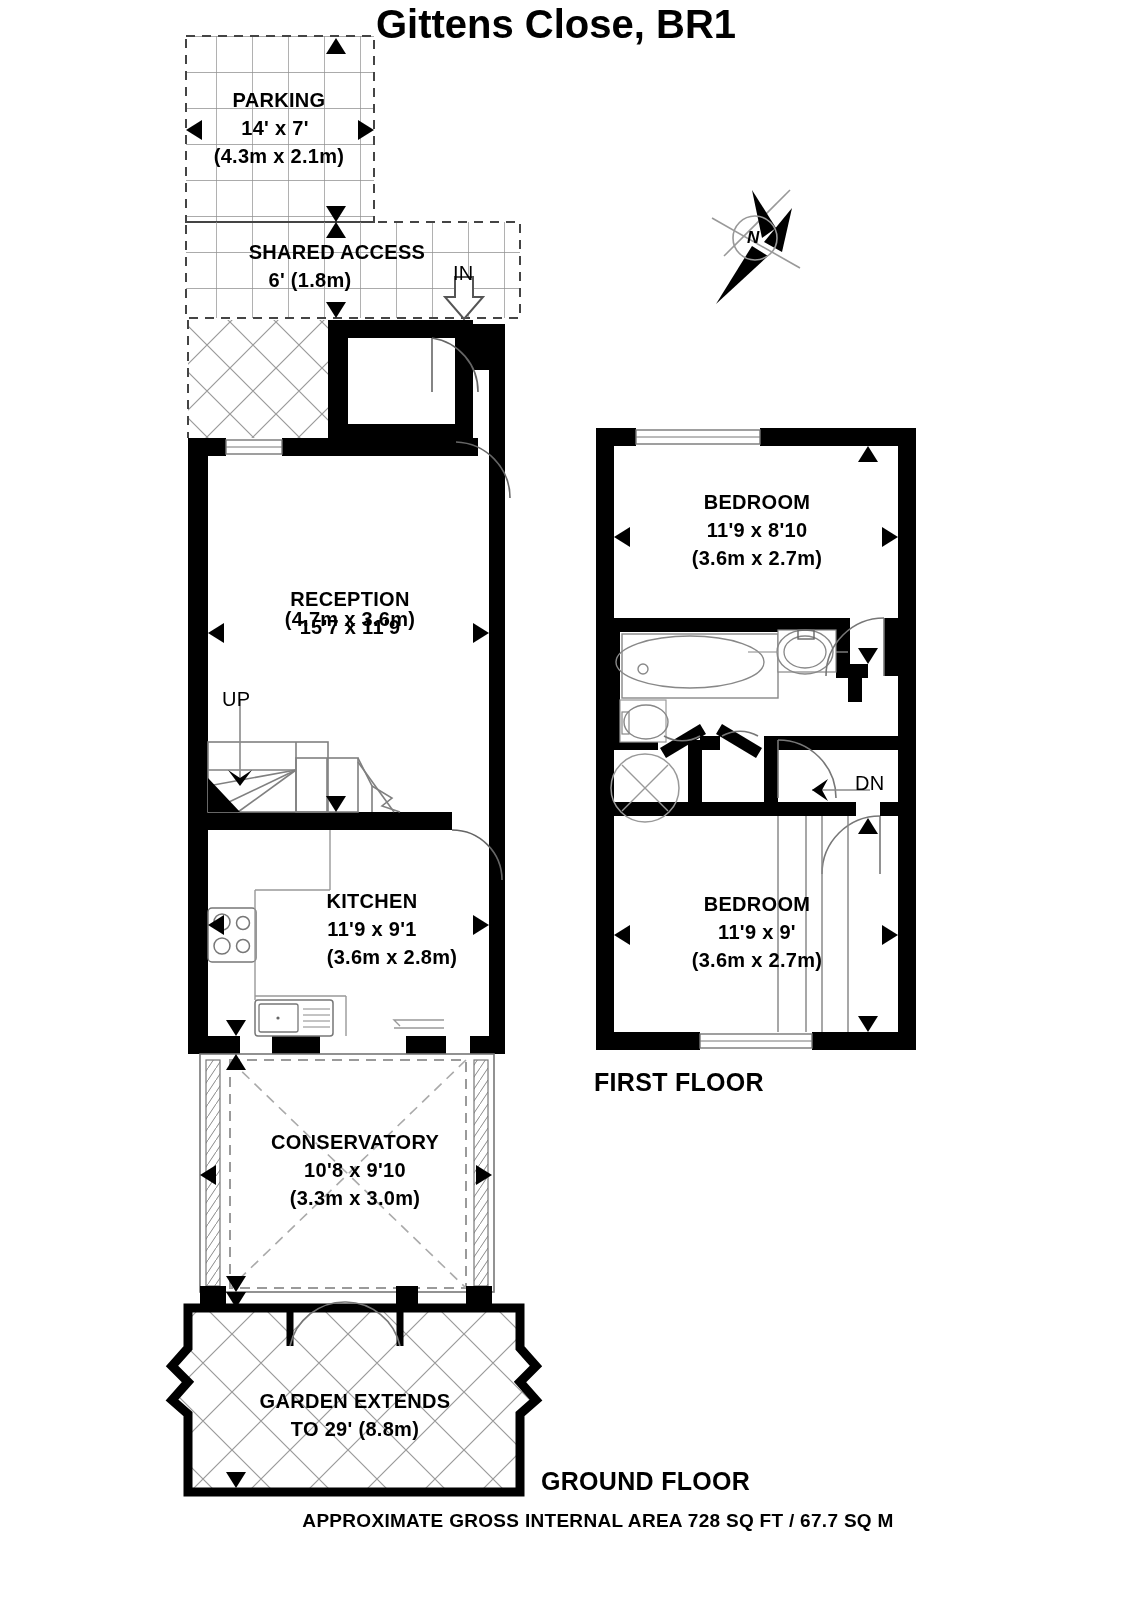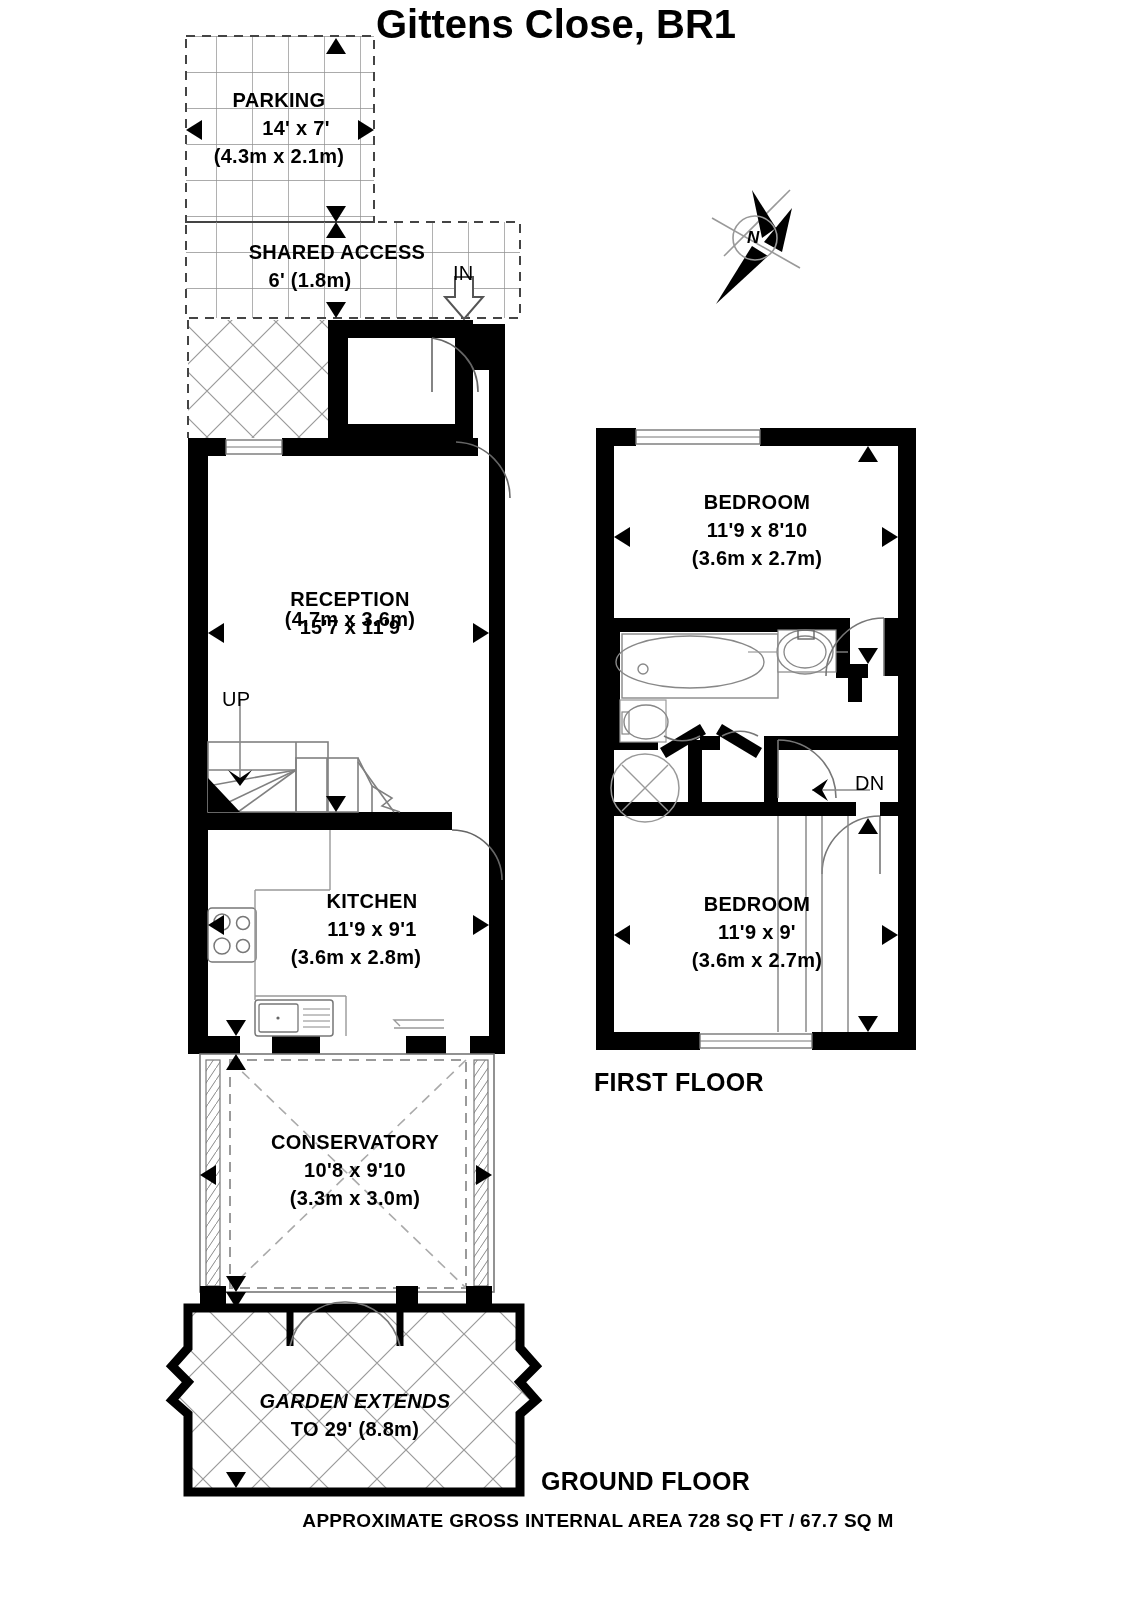--- a/index.html
+++ b/index.html
@@ -336,41 +336,41 @@
       <path d="M752 190 L762 238 L776 228 z" fill="#000"></path>
       <path d="M792 208 L764 242 L782 252 z" fill="#000"></path>
       <path d="M716 304 L752 246 L768 256 z" fill="#000"></path>
       <circle cx="755" cy="238" r="22" fill="none" stroke="#999" stroke-width="1.6"></circle>
     </g>
   </svg>
 
   <div class="txt title center" style="left:556px; top:2px;">Gittens Close, BR1</div>
 
   <div class="txt room-name center" style="left:279px; top:89px;">PARKING</div>
-  <div class="txt room-dim center" style="left:296px; top:117px;">14' x 7'</div>
+  <div class="txt room-dim center" style="left:275px; top:117px;">14' x 7'</div>
   <div class="txt room-dim center" style="left:279px; top:145px;">(4.3m x 2.1m)</div>
 
   <div class="txt room-name center" style="left:337px; top:241px;">SHARED ACCESS</div>
   <div class="txt room-dim center" style="left:310px; top:269px;">6' (1.8m)</div>
   <div class="txt small-lbl" style="left:453px; top:262px;">IN</div>
 
   <div class="txt room-name center" style="left:350px; top:588px;">RECEPTION</div>
   <div class="txt room-dim center" style="left:350px; top:616px;">15'7 x 11'9</div>
   <div class="txt room-dim center" style="left:350px; top:608px;">(4.7m x 3.6m)</div>
   <div class="txt small-lbl" style="left:222px; top:688px;">UP</div>
 
   <div class="txt room-name center" style="left:372px; top:890px;">KITCHEN</div>
   <div class="txt room-dim center" style="left:372px; top:918px;">11'9 x 9'1</div>
-  <div class="txt room-dim center" style="left:356px; top:946px;">(3.6m x 2.8m)</div>
+  <div class="txt room-dim center" style="left:392px; top:946px;">(3.6m x 2.8m)</div>
 
   <div class="txt room-name center" style="left:355px; top:1131px;">CONSERVATORY</div>
   <div class="txt room-dim center" style="left:355px; top:1159px;">10'8 x 9'10</div>
   <div class="txt room-dim center" style="left:355px; top:1187px;">(3.3m x 3.0m)</div>
 
-  <div class="txt room-name center" style="left:355px; top:1390px;font-style:italic;">GARDEN EXTENDS</div>
+  <div class="txt room-name center" style="left:355px; top:1390px;">GARDEN EXTENDS</div>
   <div class="txt room-dim center" style="left:355px; top:1418px;">TO 29' (8.8m)</div>
 
   <div class="txt room-name center" style="left:757px; top:491px;">BEDROOM</div>
   <div class="txt room-dim center" style="left:757px; top:519px;">11'9 x 8'10</div>
   <div class="txt room-dim center" style="left:757px; top:547px;">(3.6m x 2.7m)</div>
 
   <div class="txt room-name center" style="left:757px; top:893px;">BEDROOM</div>
   <div class="txt room-dim center" style="left:757px; top:921px;">11'9 x 9'</div>
   <div class="txt room-dim center" style="left:757px; top:949px;">(3.6m x 2.7m)</div>
 

